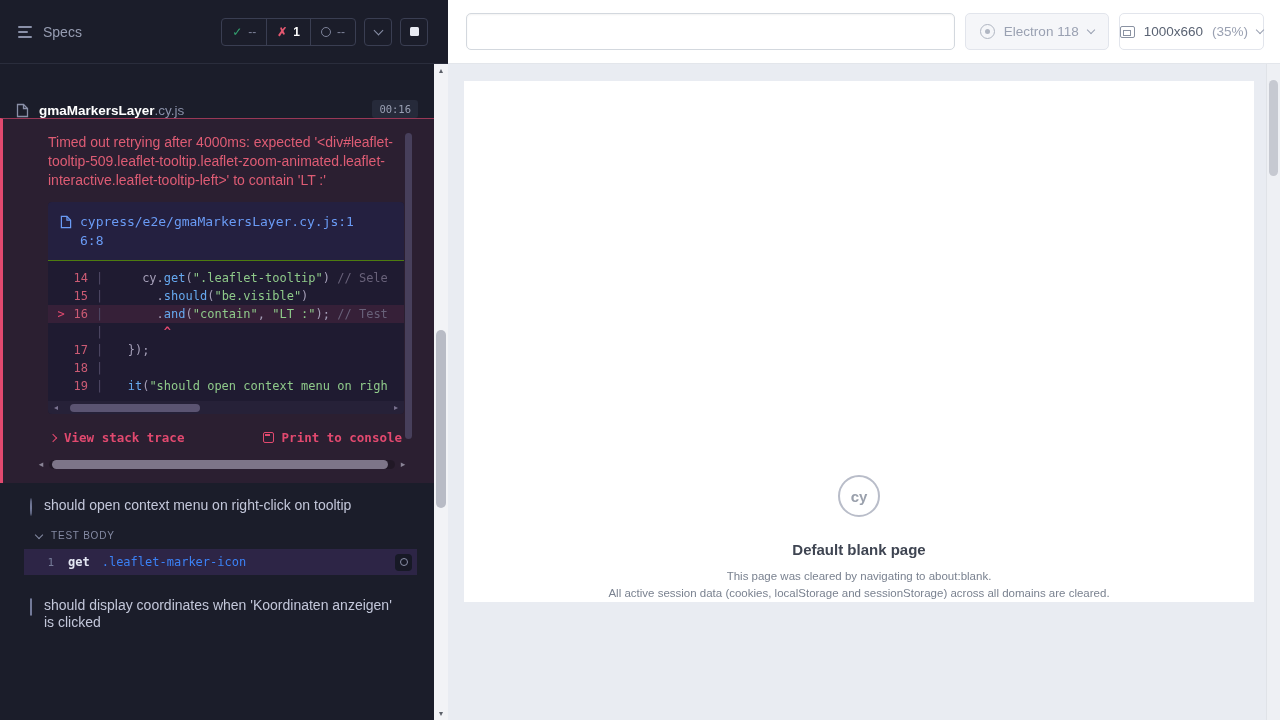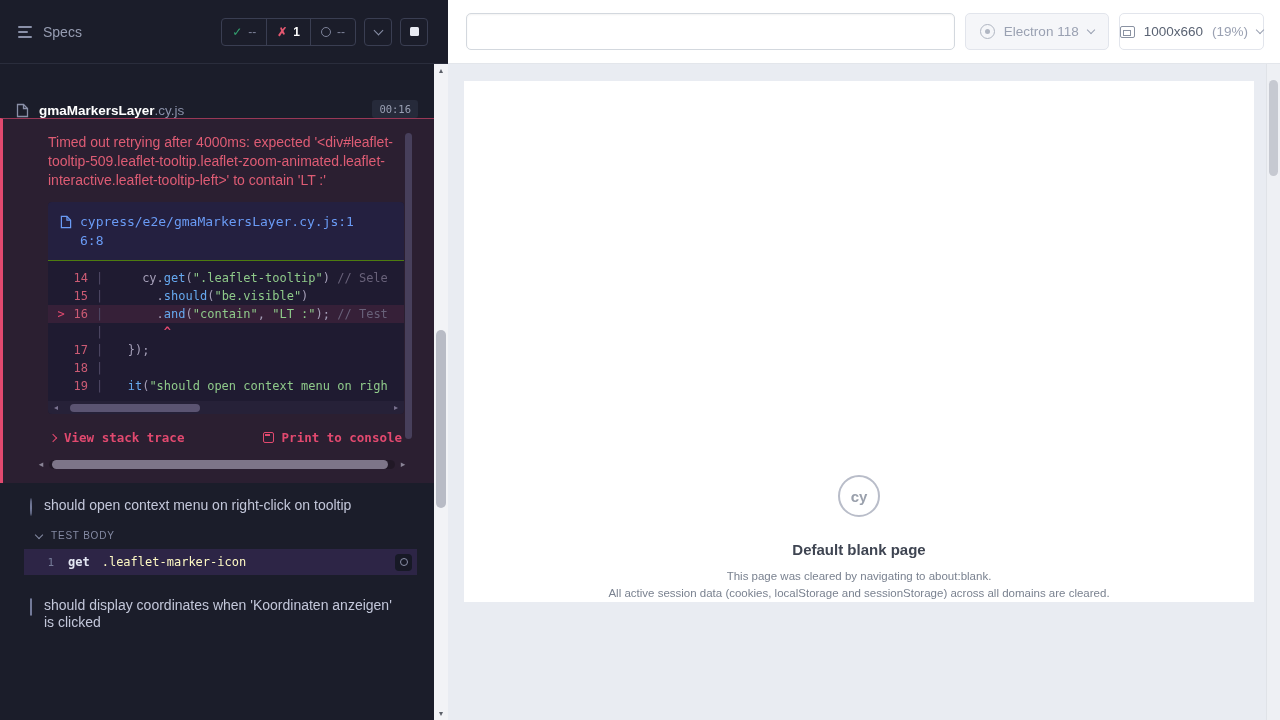--- a/index.html
+++ b/index.html
@@ -90,21 +90,21 @@
   .state-circle { width:11px; height:11px; border:1.5px solid #737a99; border-radius:50%; }
   .state-square { width:10px; height:10px; border:1.5px solid #737a99; border-radius:2px; }
   .test-body-row { display:flex; align-items:center; gap:9px; padding:4px 16px 8px 36px;
     color:#858ba4; font-size:10px; letter-spacing:0.8px; cursor:pointer; }
   .tb-chev { width:6px; height:6px; border-right:1.5px solid #858ba4; border-bottom:1.5px solid #858ba4;
     transform:rotate(45deg); margin-top:-2px; }
   .command-row { display:flex; align-items:center; margin:0 17px 8px 24px; height:26px; background:#2d2546;
     font-family:"DejaVu Sans Mono", monospace; font-size:12px; cursor:pointer; }
   .cmd-num { width:30px; text-align:right; color:#767c99; font-size:11px; margin-right:14px; flex:none; }
   .cmd-method { font-weight:bold; color:#e3e6f2; margin-right:12px; flex:none; }
-  .cmd-msg { color:#fef9c3; flex:1; overflow:hidden; white-space:nowrap; }
+  .cmd-msg { color:#3b82f6; flex:1; overflow:hidden; white-space:nowrap; }
   .cmd-badge { flex:none; width:17px; height:17px; background:#171926; border-radius:4px;
     display:flex; align-items:center; justify-content:center; margin-right:5px; }
   .cmd-badge i { display:block; width:8px; height:8px; border:1.5px solid #8a90a8; border-radius:50%; }
 
   
   .rep-scroll { position:absolute; top:64px; right:0; bottom:0; width:14px; background:#f2f3f6; }
   .rep-scroll .sb-arrow { position:absolute; left:0; width:14px; text-align:center; color:#5c6068; }
   .rep-scroll .arrow-up { top:0; }
   .rep-scroll .arrow-down { bottom:0; }
   .rep-scroll .thumb { position:absolute; top:266px; height:178px; left:2px; right:2px; background:#b8bbc5; border-radius:5px; cursor:pointer; }
@@ -281,21 +281,21 @@
   <header class="main-header">
     <input class="url-input" type="text" value="" style="">
     <button class="browser-btn">
       <span class="electron-icon"></span>
       <span>Electron 118</span>
       <span class="hdr-chev"></span>
     </button>
     <button class="viewport-btn">
       <span class="viewport-icon"></span>
       <span>1000x660</span>
-      <span class="viewport-scale">(19%)</span>
+      <span class="viewport-scale">(35%)</span>
       <span class="hdr-chev"></span>
     </button>
   </header>
 
   <div class="main-body">
     <div class="aut-area">
       <div class="aut-frame">
         <div class="blank-page">
           <div class="cy-logo">cy</div>
           <div class="blank-title">Default blank page</div>

